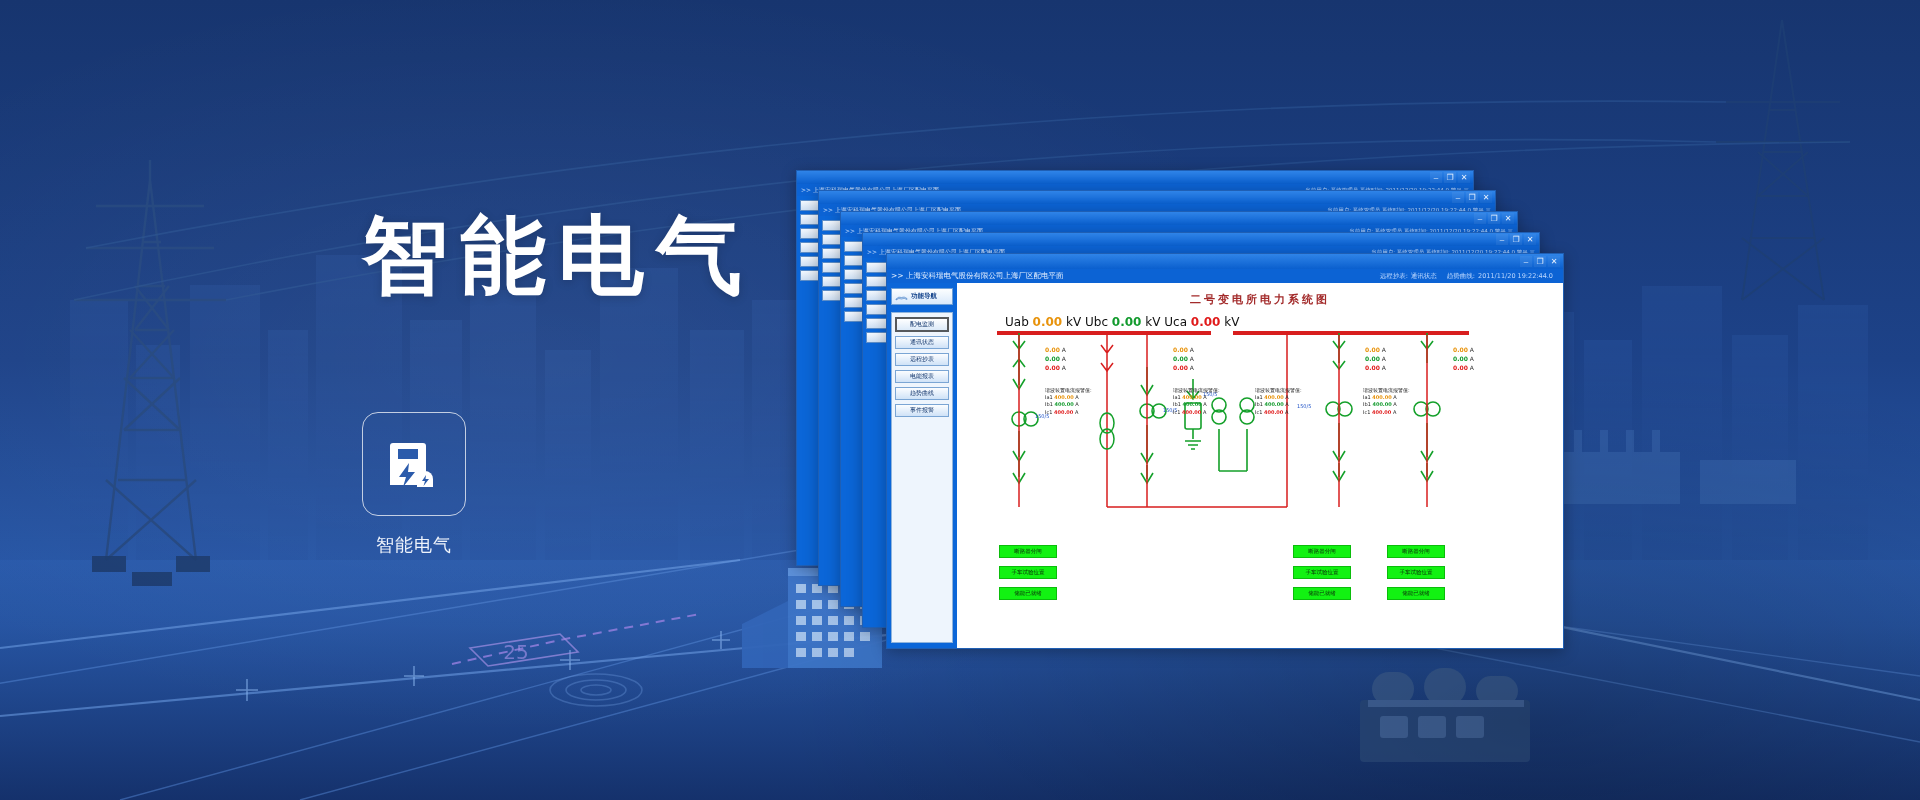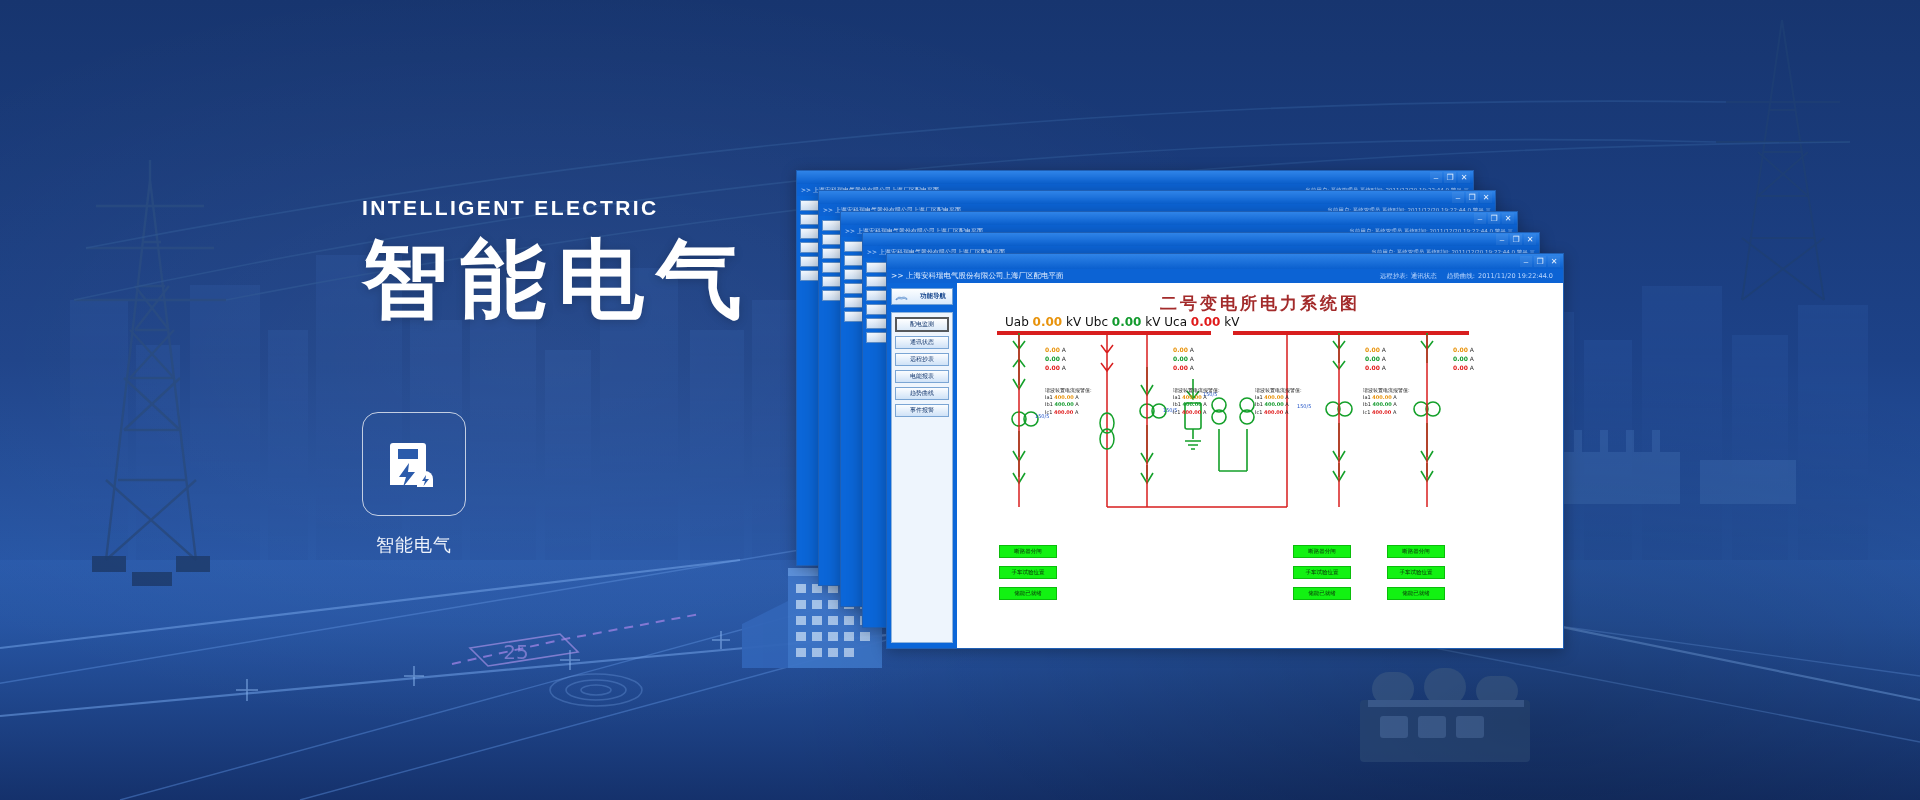--- a/index.html
+++ b/index.html
@@ -57,34 +57,34 @@
 
   
   #winFront{left:886px;top:253px;width:676px;height:394px;}
   #winFront .tbar{height:15px;}
   #winFront .hdr{height:14px;}
   #winFront .hdr .ht{font-size:7.5px;color:#e3efff;}
   #winFront .hdr .hr{font-size:6.5px;}
   #winFront .body{height:365px;}
   #winFront .side{width:62px;padding:5px 4px;gap:4px;background:#0b66d8;}
   .navhdr{height:15px;background:linear-gradient(180deg,#fcfeff,#d9e9fb);
-    border:1px solid #6fa0d6;display:flex;align-items:center;gap:12px;padding:0 3px;}
+    border:1px solid #6fa0d6;display:flex;align-items:center;gap:3px;padding:0 3px;}
   .navhdr .bk{width:13px;height:8px;flex:none;}
   .navhdr span{font-size:6.5px;color:#10418a;font-weight:700;
     font-family:"DejaVu Sans",sans-serif;}
   .navlist{margin-top:3px;background:#eef5fd;border:1px solid #8fb4dd;
     padding:4px 3px;display:flex;flex-direction:column;gap:4px;flex:1;}
   .navbtn{height:11px;background:linear-gradient(180deg,#fbfdff,#cfe2f7);
     border:1px solid #7aa5d4;display:flex;align-items:center;justify-content:center;}
   .navbtn span{font-size:6px;color:#15386e;font-family:"DejaVu Sans",sans-serif;}
   .navbtn.active{border:2px solid #56595c;background:linear-gradient(180deg,#ffffff,#dceaf9);}
 
   .scada{flex:1;background:#ffffff;position:relative;overflow:hidden;}
   .scada-title{position:absolute;left:0;right:0;top:9px;text-align:center;
-    color:#a32b2b;font-size:17px;letter-spacing:3px;font-weight:700;
+    color:#a32b2b;font-size:11px;letter-spacing:3px;font-weight:700;
     font-family:"DejaVu Serif",serif;}
   .vrow{position:absolute;left:48px;top:32px;font-size:12px;
     font-family:"DejaVu Sans",sans-serif;color:#111;white-space:nowrap;}
   .vrow b{font-weight:400;}
   .o{color:#e8930c;font-weight:700;}
   .g{color:#139b2e;font-weight:700;}
   .r{color:#e01b1b;font-weight:700;}
   .bus{position:absolute;height:4px;background:#d81e1e;}
   .amps{position:absolute;font-size:6px;line-height:9px;white-space:nowrap;
     font-family:"DejaVu Sans",sans-serif;}
@@ -264,21 +264,20 @@
       <g opacity="0.35" stroke="#6d9bdf" fill="none" stroke-width="1.6">
         <ellipse cx="596" cy="690" rx="46" ry="16"></ellipse>
         <ellipse cx="596" cy="690" rx="30" ry="10"></ellipse>
         <ellipse cx="596" cy="690" rx="15" ry="5"></ellipse>
       </g>
     </svg>
     <div class="vig"></div>
   </div>
 
   <div class="copy">
-    <div class="eyebrow">INTELLIGENT ELECTRIC</div>
     <div class="headline">智能电气</div>
   </div>
 
   <div class="features">
 
     <div class="feature">
       <div class="ficon">
         <svg width="58" height="58" viewBox="0 0 58 58">
           <path d="M8 8 h30 a3 3 0 0 1 3 3 v39 h-36 v-39 a3 3 0 0 1 3 -3 z" fill="#ffffff"></path>
           <rect x="13" y="14" width="20" height="10" fill="#2b5bab"></rect>

